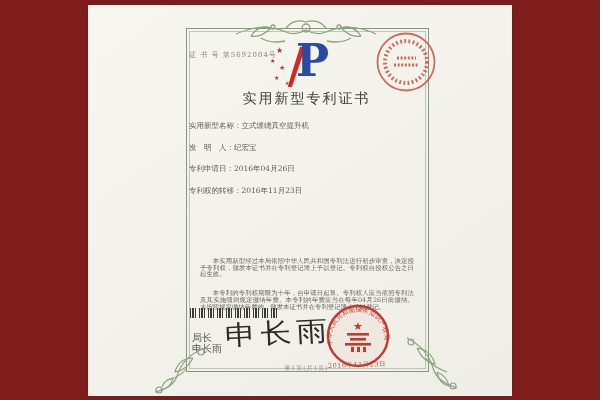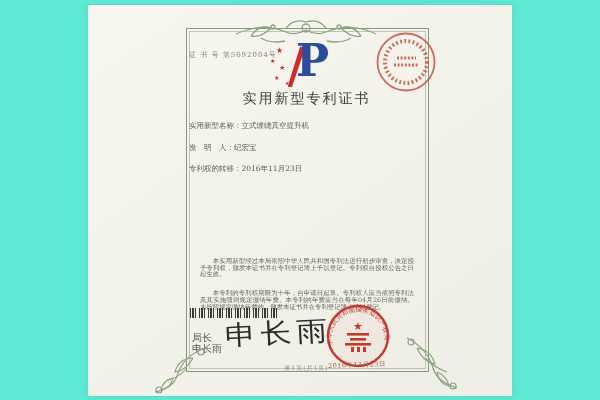--- a/index.html
+++ b/index.html
@@ -1,16 +1,16 @@
 <!DOCTYPE html>
 <html><head>
 <meta charset="utf-8">
 <style>
   html,body{margin:0;padding:0;background:#ffffff;}
-  .stage{position:relative;width:600px;height:400px;background:#5eead4;overflow:hidden;
+  .stage{position:relative;width:600px;height:400px;background:#7f1d1d;overflow:hidden;
          font-family:"DejaVu Serif","Liberation Serif",serif;}
   .paper{position:absolute;left:88px;top:5px;width:424px;height:391px;
          background:linear-gradient(145deg,#f7f6ef 0%,#f3f2ea 55%,#efeee6 100%);
          box-shadow:0 0 7px rgba(0,0,0,.10);}
   .frame{position:absolute;left:98px;top:23px;width:241px;height:342px;
          border:1px solid #87997d;}
   .frame-inner{position:absolute;inset:2px;border:1px solid rgba(135,153,125,.5);}
   .certno{position:absolute;left:101px;top:45px;font-size:7px;color:#84847a;letter-spacing:1px;}
   .logo{position:absolute;left:182px;top:38px;width:62px;height:50px;}
   .logo-p{position:absolute;left:26px;top:-6px;font-size:44px;line-height:48px;font-weight:700;
@@ -85,20 +85,21 @@
     <svg class="agency-seal" width="62" height="62" viewBox="0 0 62 62" fill="none">
       <circle cx="31" cy="31" r="28.5" stroke="#cc5b4c" stroke-width="1.8"></circle>
       <circle cx="31" cy="31" r="21" stroke="#cc5b4c" stroke-width="4" stroke-dasharray="1.8 2.4"></circle>
       <line x1="22" y1="27" x2="41" y2="27" stroke="#cc5b4c" stroke-width="3.2" stroke-dasharray="2 1.6"></line>
       <line x1="19" y1="34" x2="44" y2="34" stroke="#cc5b4c" stroke-width="3.2" stroke-dasharray="2 1.6"></line>
     </svg>
 
     <div class="fields">
       <div class="row"><span>实用新型名称</span>：<span>立式缠绕真空提升机</span></div>
       <div class="row"><span>发　明　人</span>：<span>纪宏宝</span></div>
+      <div class="row"><span>专利申请日</span>：<span>2016年04月26日</span></div>
       <div class="row"><span>专利权的转移</span>：<span>2016年11月23日</span></div>
     </div>
 
     <div class="body-text">
       <p>本实用新型经过本局依照中华人民共和国专利法进行初步审查，决定授予专利权，颁发本证书并在专利登记簿上予以登记。专利权自授权公告之日起生效。</p>
       <p>本专利的专利权期限为十年，自申请日起算。专利权人应当依照专利法及其实施细则规定缴纳年费。本专利的年费应当在每年04月26日前缴纳。未按照规定缴纳年费的，颁发本证书并在专利登记簿上予以登记。</p>
     </div>
 
     <div class="barcode"></div>
 

